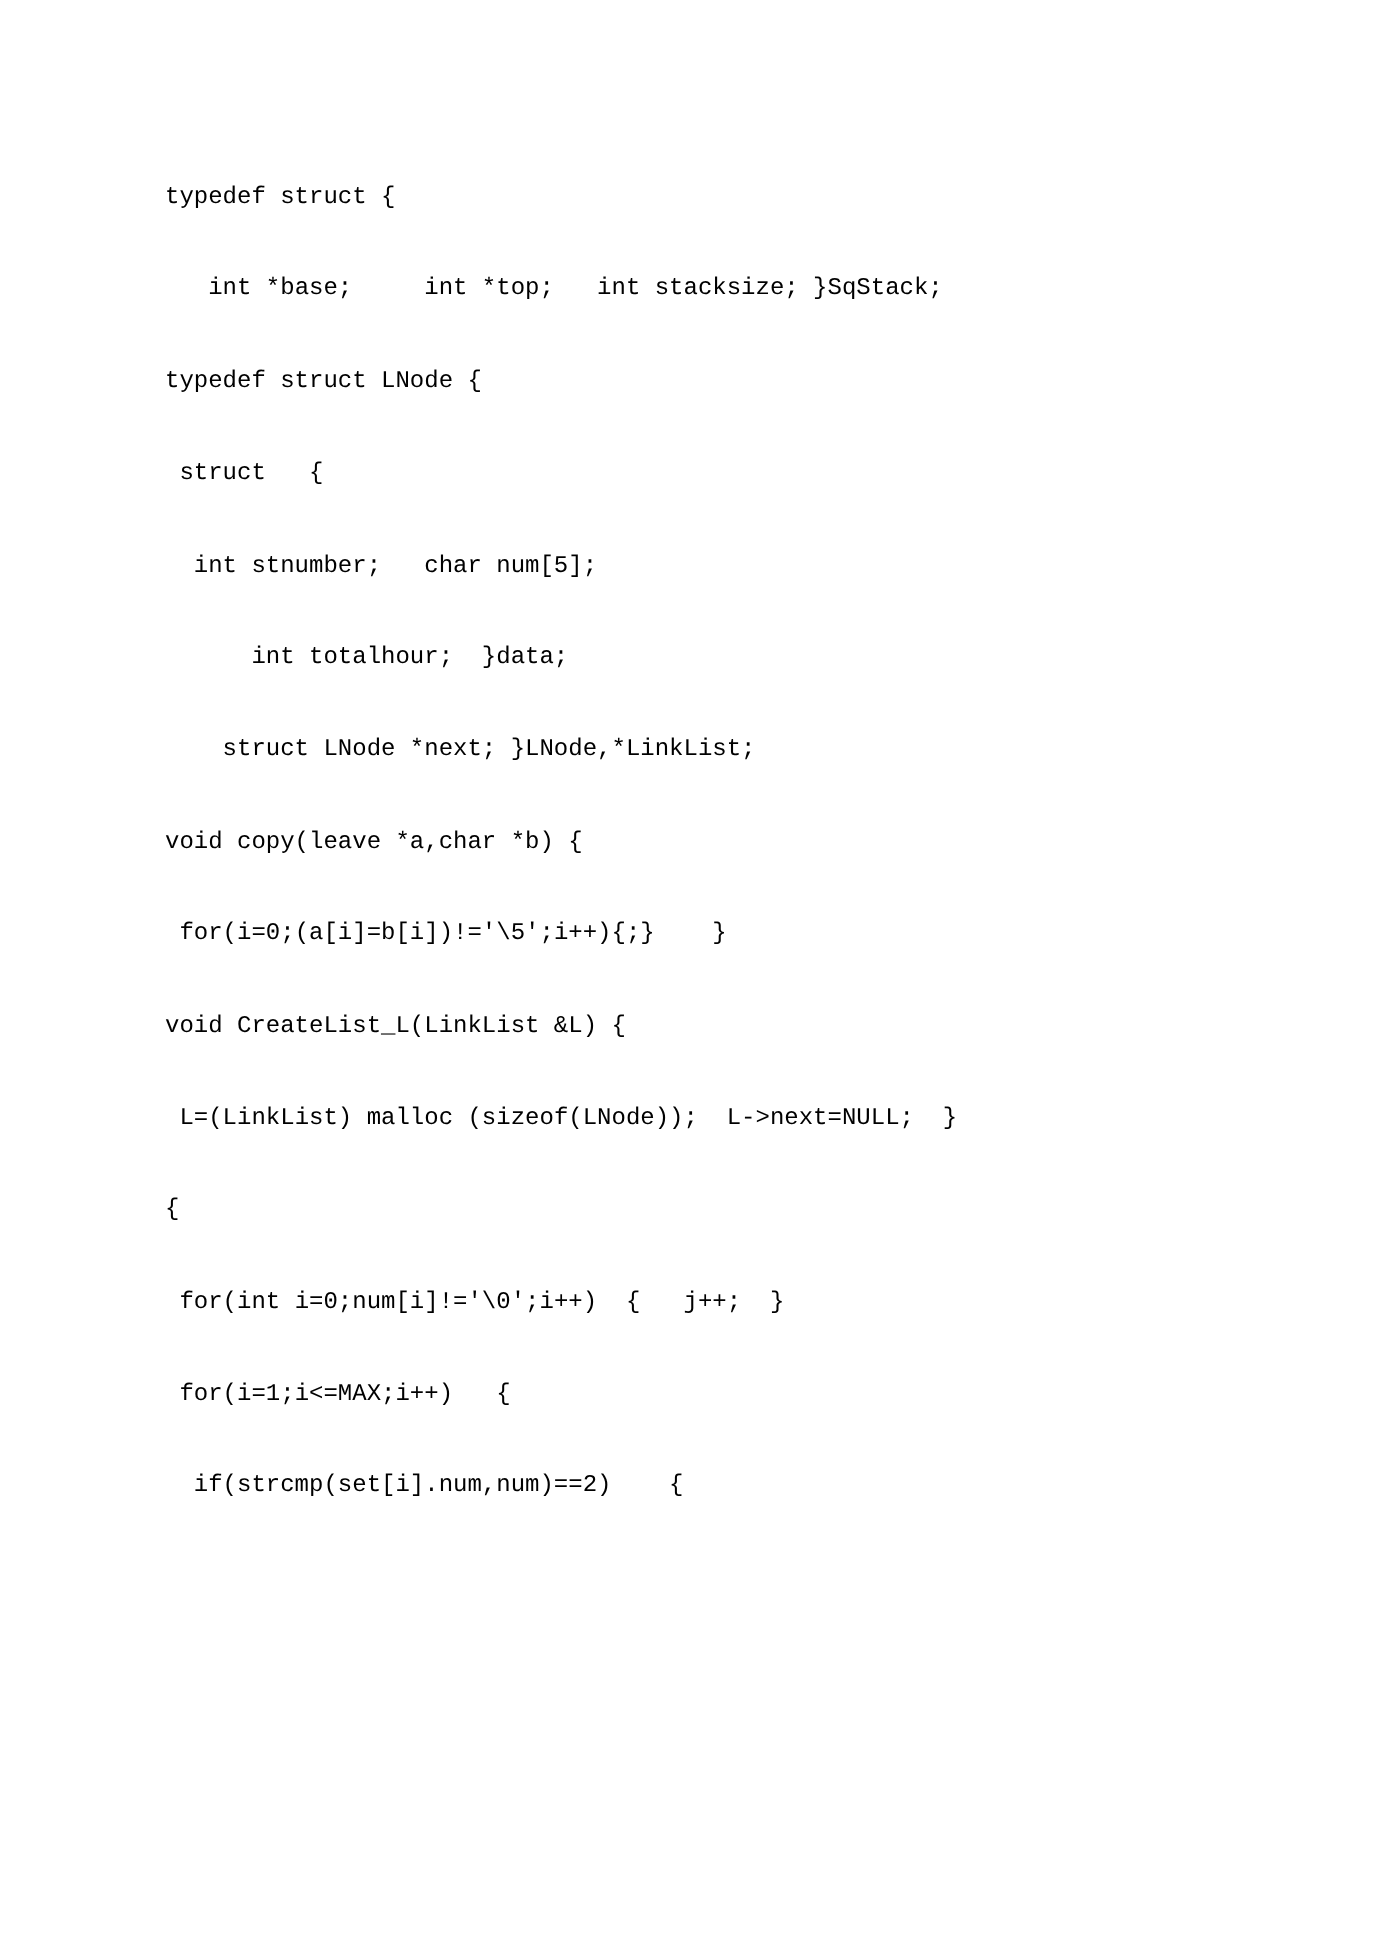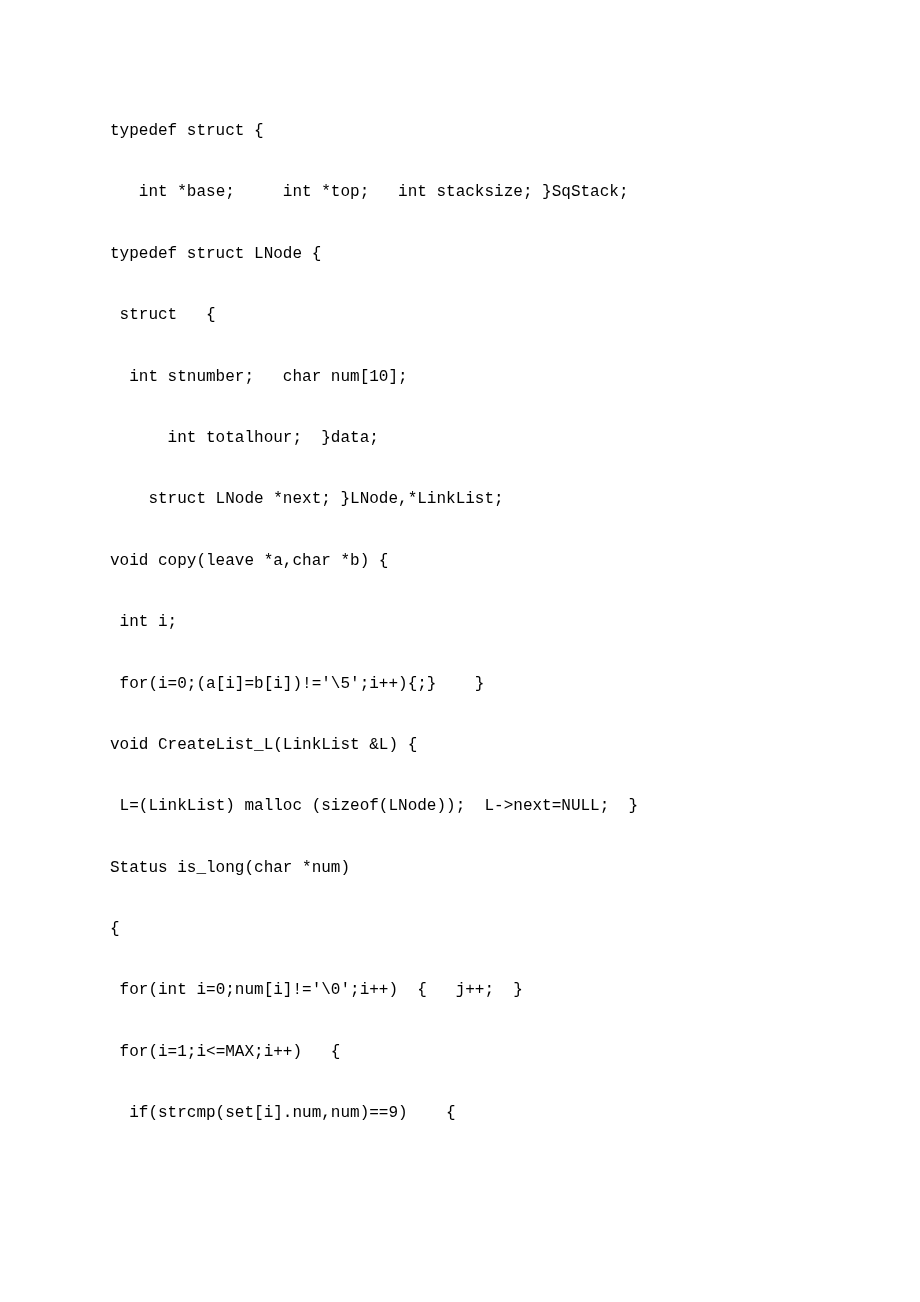--- a/index.html
+++ b/index.html
@@ -27,26 +27,24 @@
   }
 </style>
 </head>
 <body>
 
 <div class="page">
   <div class="line">typedef struct {</div>
   <div class="line">   int *base;     int *top;   int stacksize; }SqStack;</div>
   <div class="line">typedef struct LNode {</div>
   <div class="line"> struct   {</div>
-  <div class="line">  int stnumber;   char num[10];</div>
+  <div class="line">  int stnumber;   char num[5];</div>
   <div class="line">      int totalhour;  }data;</div>
   <div class="line">    struct LNode *next; }LNode,*LinkList;</div>
   <div class="line">void copy(leave *a,char *b) {</div>
-  <div class="line"> int i;</div>
   <div class="line"> for(i=0;(a[i]=b[i])!='\5';i++){;}    }</div>
   <div class="line">void CreateList_L(LinkList &amp;L) {</div>
   <div class="line"> L=(LinkList) malloc (sizeof(LNode));  L-&gt;next=NULL;  }</div>
-  <div class="line">Status is_long(char *num)</div>
   <div class="line">{</div>
   <div class="line"> for(int i=0;num[i]!='\0';i++)  {   j++;  }</div>
   <div class="line"> for(i=1;i&lt;=MAX;i++)   {</div>
-  <div class="line">  if(strcmp(set[i].num,num)==9)    {</div>
+  <div class="line">  if(strcmp(set[i].num,num)==2)    {</div>
 </div>
 
 </body></html>

